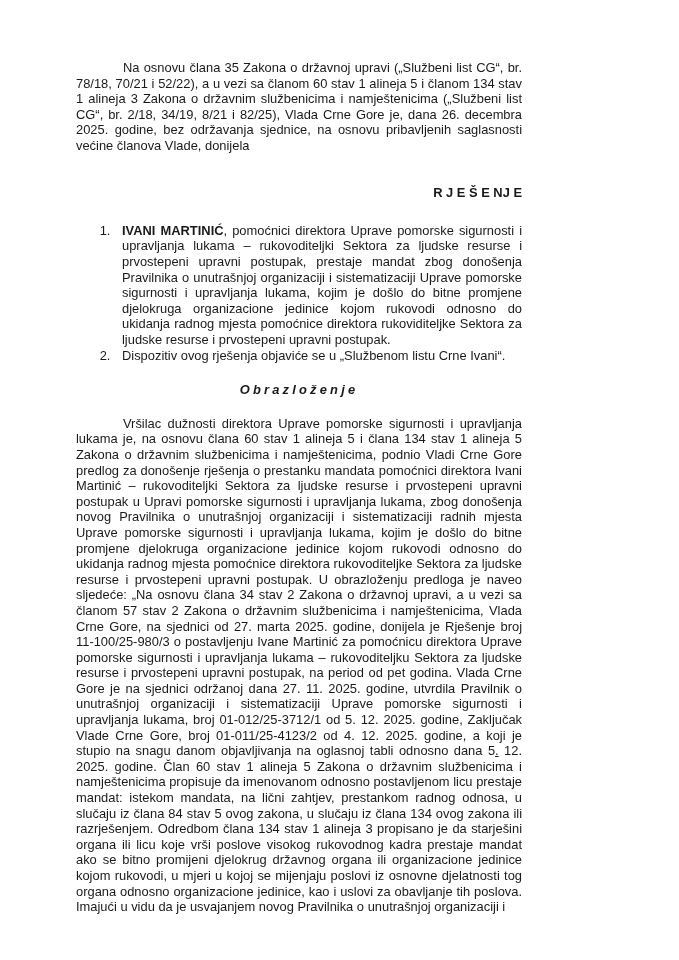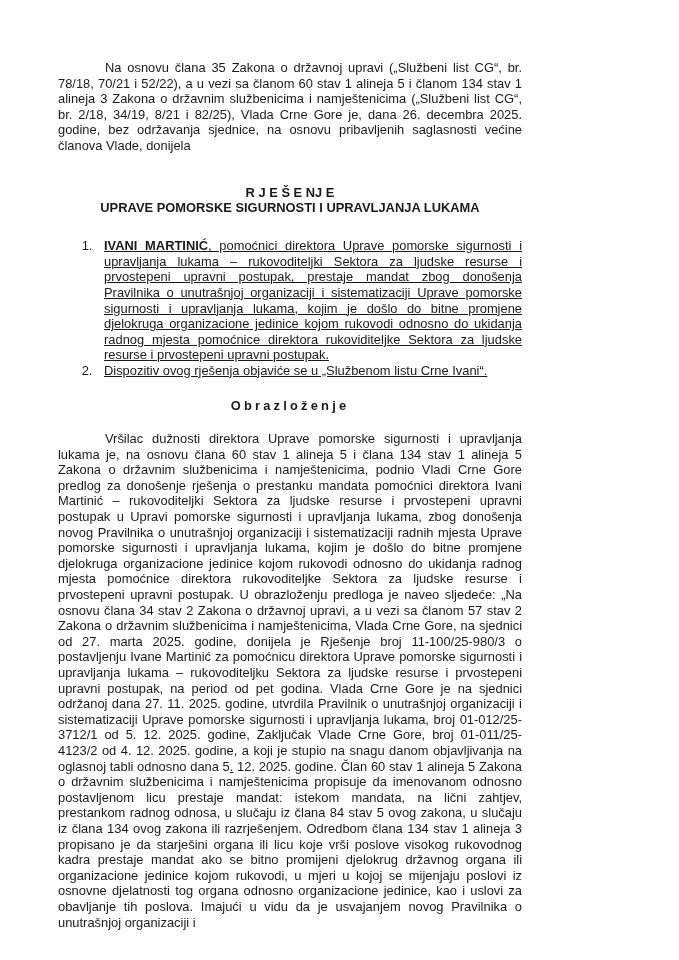--- a/index.html
+++ b/index.html
@@ -5,58 +5,57 @@
     html, body { margin: 0; padding: 0; background: #ffffff; }
     body {
       width: 679px; height: 960px; overflow: hidden;
       font-family: "Liberation Sans", sans-serif;
       color: #1a1a1a;
     }
     .page {
       position: relative;
       width: 581px; height: 960px;
       box-sizing: border-box;
-      padding: 60px 59px 0 58px;
+      padding: 60px 59px 0 76px;
       font-size: 12.9px;
       line-height: 15.6px;
     }
     p { margin: 0; text-align: justify; }
     .indent { text-indent: 47px; }
     .title-block {
       margin-top: 31px;
       text-align: center;
       font-weight: bold;
       line-height: 15.3px;
     }
-    .title-block div { white-space: nowrap; }
+    .title-block div { white-space: nowrap; text-align: right; }
     ol.dispositive {
       margin: 23px 0 0 0;
       padding-left: 38px;
-      text-decoration: underline;
     }
     ol.dispositive li { text-align: justify; padding-left: 8px; }
     .name { font-weight: bold; }
     .section-title {
       margin: 19px 0 18px 0;
       text-align: center;
       font-weight: bold;
       letter-spacing: 3.2px;
+      font-style: italic;
     }
     .u { text-decoration: underline; }
   </style>
 </head>
 <body>
 
 <div class="page">
 
   <p class="indent">Na osnovu člana 35 Zakona o državnoj upravi („Službeni list CG“, br. 78/18, 70/21 i 52/22), a u vezi sa članom 60 stav 1 alineja 5 i članom 134 stav 1 alineja 3 Zakona o državnim službenicima i namještenicima („Službeni list CG“, br. 2/18, 34/19, 8/21 i 82/25), Vlada Crne Gore je, dana 26. decembra 2025. godine, bez održavanja sjednice, na osnovu pribavljenih saglasnosti većine članova Vlade, donijela</p>
 
   <div class="title-block">
     <div>R J E Š E NJ E</div>
-    <div>UPRAVE POMORSKE SIGURNOSTI I UPRAVLJANJA LUKAMA</div>
   </div>
 
   <ol class="dispositive">
     <li><span class="name">IVANI MARTINIĆ</span><span>, pomoćnici direktora Uprave pomorske sigurnosti i upravljanja lukama – rukovoditeljki Sektora za ljudske resurse i prvostepeni upravni postupak, prestaje mandat zbog donošenja Pravilnika o unutrašnjoj organizaciji i sistematizaciji Uprave pomorske sigurnosti i upravljanja lukama, kojim je došlo do bitne promjene djelokruga organizacione jedinice kojom rukovodi odnosno do ukidanja radnog mjesta pomoćnice direktora rukoviditeljke Sektora za ljudske resurse i prvostepeni upravni postupak.</span></li>
     <li><span>Dispozitiv ovog rješenja objaviće se u „Službenom listu Crne Ivani“.</span></li>
   </ol>
 
   <div class="section-title">Obrazloženje</div>
 
   <p class="indent"><span>Vršilac dužnosti direktora Uprave pomorske sigurnosti i upravljanja lukama je, na osnovu člana 60 stav 1 alineja 5 i člana 134 stav 1 alineja 5 Zakona o državnim službenicima i namještenicima, podnio Vladi Crne Gore predlog za donošenje rješenja o prestanku mandata pomoćnici direktora Ivani Martinić –  rukovoditeljki Sektora za ljudske resurse i prvostepeni upravni postupak u Upravi pomorske sigurnosti i upravljanja lukama, zbog donošenja novog Pravilnika o unutrašnjoj organizaciji i sistematizaciji radnih mjesta Uprave pomorske sigurnosti i upravljanja lukama, kojim je došlo do bitne promjene djelokruga organizacione jedinice kojom rukovodi odnosno do ukidanja radnog mjesta pomoćnice direktora rukovoditeljke Sektora za ljudske resurse i prvostepeni upravni postupak. U obrazloženju predloga je naveo sljedeće: „Na osnovu člana 34 stav 2 Zakona o državnoj upravi, a u vezi sa članom 57 stav 2 Zakona o državnim službenicima i namještenicima, Vlada Crne Gore, na sjednici od 27. marta 2025. godine, donijela je Rješenje broj 11-100/25-980/3 o postavljenju Ivane Martinić za pomoćnicu direktora Uprave pomorske sigurnosti i upravljanja lukama – rukovoditeljku Sektora za ljudske resurse i prvostepeni upravni postupak, na period od pet godina. Vlada Crne Gore je na sjednici održanoj dana 27. 11. 2025. godine, utvrdila Pravilnik o unutrašnjoj organizaciji i sistematizaciji Uprave pomorske sigurnosti i upravljanja lukama, broj 01-012/25-3712/1 od 5. 12. 2025. godine, Zaključak Vlade Crne Gore, broj 01-011/25-4123/2 od 4. 12. 2025. godine, a koji je stupio na snagu danom objavljivanja na oglasnoj tabli odnosno dana 5</span><span class="u">.</span><span> 12. 2025. godine. Član 60 stav 1 alineja 5 Zakona o državnim službenicima i namještenicima  propisuje da imenovanom odnosno postavljenom licu prestaje mandat: istekom mandata, na lični zahtjev, prestankom radnog odnosa, u slučaju iz člana 84 stav 5 ovog zakona, u slučaju iz člana 134 ovog zakona ili razrješenjem. Odredbom člana 134 stav 1 alineja 3 propisano je da starješini organa ili licu koje vrši poslove visokog rukovodnog kadra prestaje mandat ako se bitno promijeni djelokrug državnog organa ili organizacione jedinice kojom rukovodi, u mjeri u kojoj se mijenjaju poslovi iz osnovne djelatnosti tog organa odnosno organizacione jedinice, kao i uslovi za obavljanje tih poslova. Imajući u vidu da je usvajanjem novog Pravilnika o unutrašnjoj organizaciji i</span></p>

